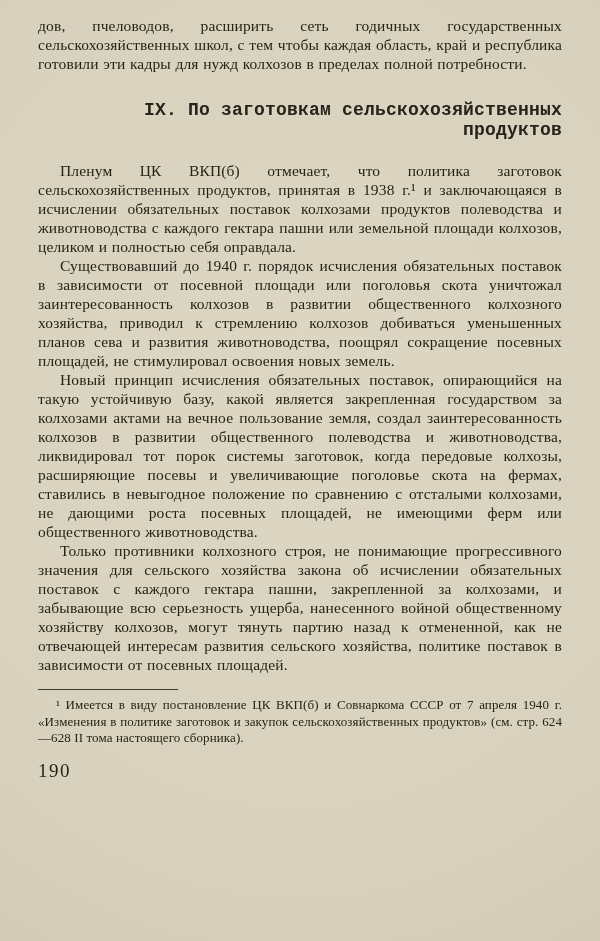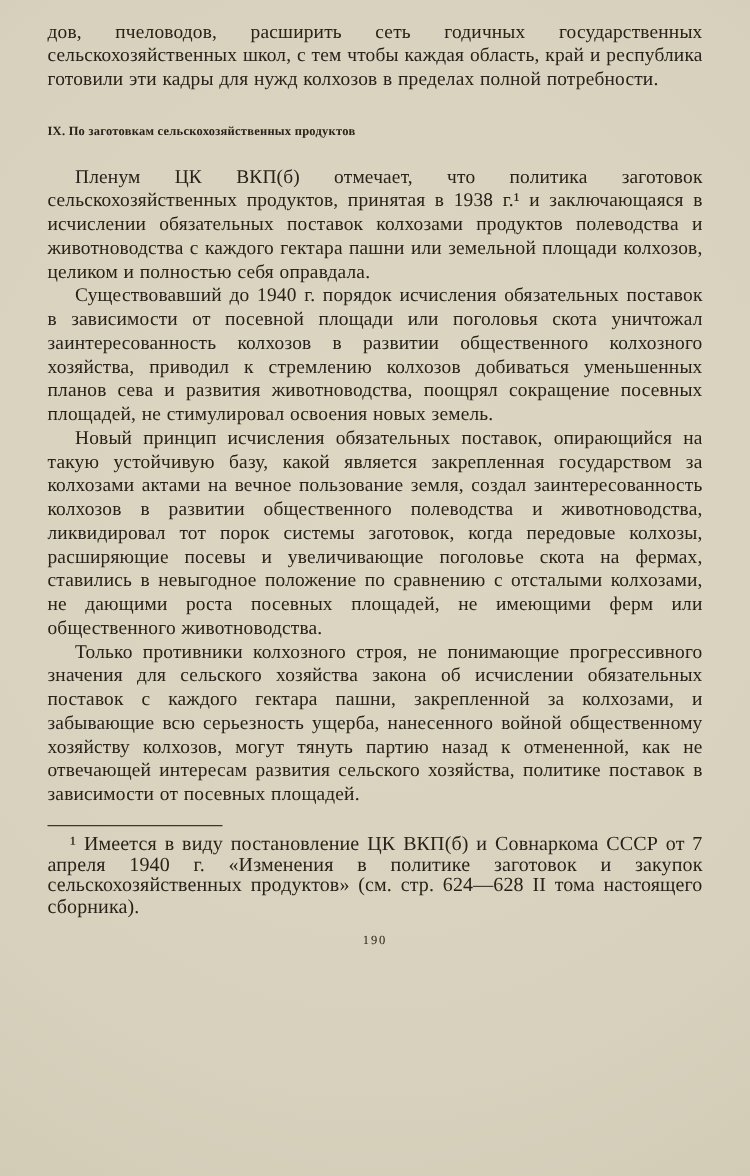--- a/index.html
+++ b/index.html
@@ -32,45 +32,45 @@
     text-indent: 22px;
     letter-spacing: 0.15px;
     word-spacing: 0.5px;
   }
 
   .para.continuation {
     text-indent: 0;
   }
 
   .section-heading {
-    font-size: 10px;
+    font-size: 18px;
     font-weight: bold;
-    text-align: left;
+    text-align: right;
     letter-spacing: 0.2px;
     margin: 27px 0 21px 0;
+    font-family: Liberation Mono, monospace;
   }
 
   .footnote-rule {
     width: 140px;
     height: 0;
     border-top: 1.2px solid #3c362b;
     margin: 15px 0 7px 0;
   }
 
   .footnote {
-    font-size: 16px;
+    font-size: 13px;
     line-height: 16.5px;
     text-align: justify;
     text-indent: 18px;
     letter-spacing: 0.1px;
   }
 
   .page-number {
-    text-align: center;
-    font-size: 10px;
+    font-size: 19px;
     letter-spacing: 1.5px;
     margin-top: 13px;
   }
 </style>
 </head>
 <body>
 
 <div class="scan-page">
 
   <main class="text-block">

